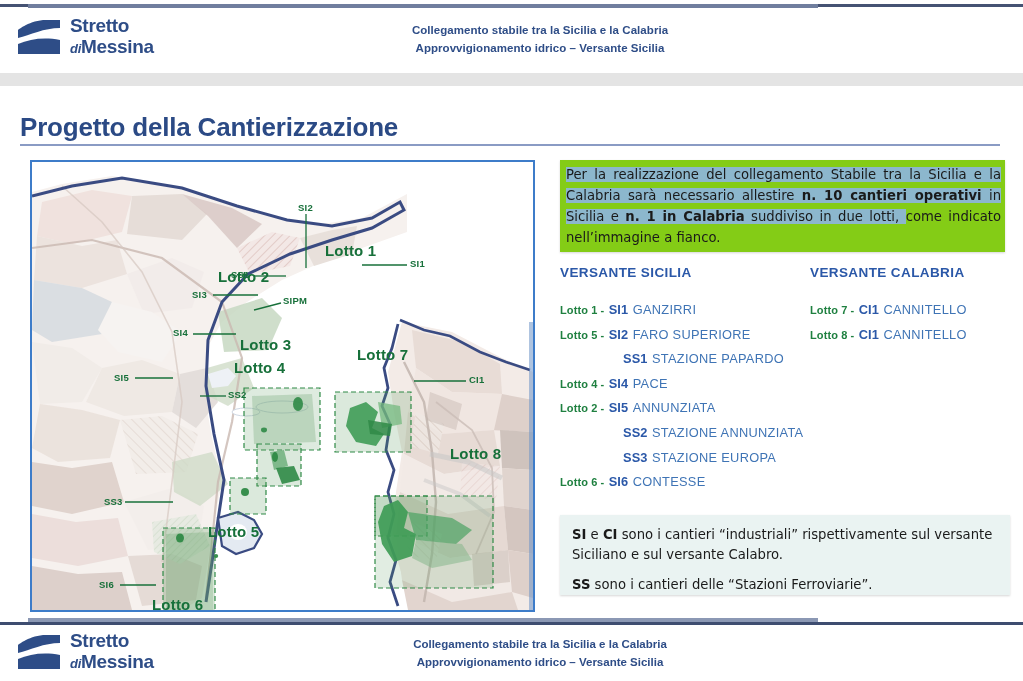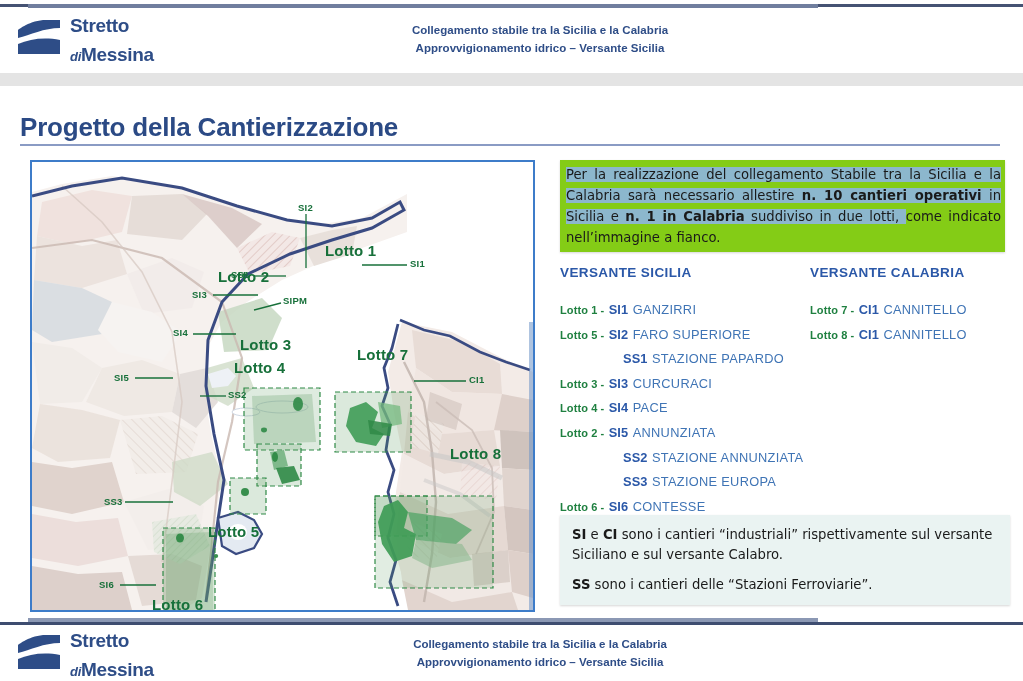--- a/index.html
+++ b/index.html
@@ -25,21 +25,20 @@
   .logo{ position:absolute; left:16px; top:8px; width:160px; height:44px; }
   .logo-marks{ position:absolute; left:0; top:2px; width:52px; height:40px; }
   .logo-text{ position:absolute; left:54px; top:0px; width:110px; }
   .logo-line1{
     font-size:19px; font-weight:bold; color:#2e4d87; line-height:20px;
     letter-spacing:-0.3px;
   }
   .logo-line2{
     font-size:19px; font-weight:bold; color:#2e4d87; line-height:21px;
     letter-spacing:-0.3px;
-    margin-top:8px;
   }
   .logo-di{ font-size:13px; font-weight:bold; font-style:italic; }
 
   .header-center{
     position:absolute; left:300px; top:13px; width:480px; text-align:center;
   }
   .header-center div{
     font-size:11.5px; font-weight:bold; color:#2e4d87; line-height:18px;
     letter-spacing:0.05px;
   }
@@ -113,21 +112,21 @@
   .place{
     font-size:12.8px; color:#3f74b5; letter-spacing:0.3px;
   }
   .indent{ display:inline-block; width:63px; }
 
   
   .note-box{
     position:absolute; left:560px; top:515px; width:450px;
     background:#eaf3f2;
     box-shadow:0 1px 2px rgba(0,0,0,0.16);
-    padding:10px 12px 10px 12px;
+    padding:10px 12px 0 12px;
   }
   .note-box p{
     font-family:"DejaVu Sans", sans-serif;
     font-size:13.2px; line-height:19.5px; color:#1a1a1a;
   }
   .note-box p + p{ margin-top:11px; }
 
   
   .footer-rule{
     position:absolute; left:0; top:622px; width:1023px; height:2.5px;
@@ -349,21 +348,20 @@
     <p><span class="hl">Per la realizzazione del collegamento Stabile tra la Sicilia e la Calabria sarà necessario allestire </span><span class="hl-b">n. 10 cantieri operativi</span><span class="hl"> in Sicilia e </span><span class="hl-b">n. 1 in Calabria</span><span class="hl"> suddiviso in due lotti, </span><span>come indicato nell’immagine a fianco.</span></p>
   </div>
 </div>
 
 <div class="lists">
   <div class="col-sicilia">
     <div class="versante">VERSANTE SICILIA</div>
     <div class="lrow"><span class="lotto">Lotto 1 -</span> <span class="code">SI1</span> <span class="place">GANZIRRI</span></div>
     <div class="lrow"><span class="lotto">Lotto 5 -</span> <span class="code">SI2</span> <span class="place">FARO SUPERIORE</span></div>
     <div class="lrow"><span class="indent"></span><span class="code">SS1</span> <span class="place">STAZIONE PAPARDO</span></div>
-    <div class="lrow"><span class="lotto">Lotto 3 -</span> <span class="code">SI3</span> <span class="place">CURCURACI</span></div>
     <div class="lrow"><span class="lotto">Lotto 4 -</span> <span class="code">SI4</span> <span class="place">PACE</span></div>
     <div class="lrow"><span class="lotto">Lotto 2 -</span> <span class="code">SI5</span> <span class="place">ANNUNZIATA</span></div>
     <div class="lrow"><span class="indent"></span><span class="code">SS2</span> <span class="place">STAZIONE ANNUNZIATA</span></div>
     <div class="lrow"><span class="indent"></span><span class="code">SS3</span> <span class="place">STAZIONE EUROPA</span></div>
     <div class="lrow"><span class="lotto">Lotto 6 -</span> <span class="code">SI6</span> <span class="place">CONTESSE</span></div>
   </div>
 
   <div class="col-calabria">
     <div class="versante">VERSANTE CALABRIA</div>
     <div class="lrow"><span class="lotto">Lotto 7 -</span> <span class="code">CI1</span> <span class="place">CANNITELLO</span></div>

